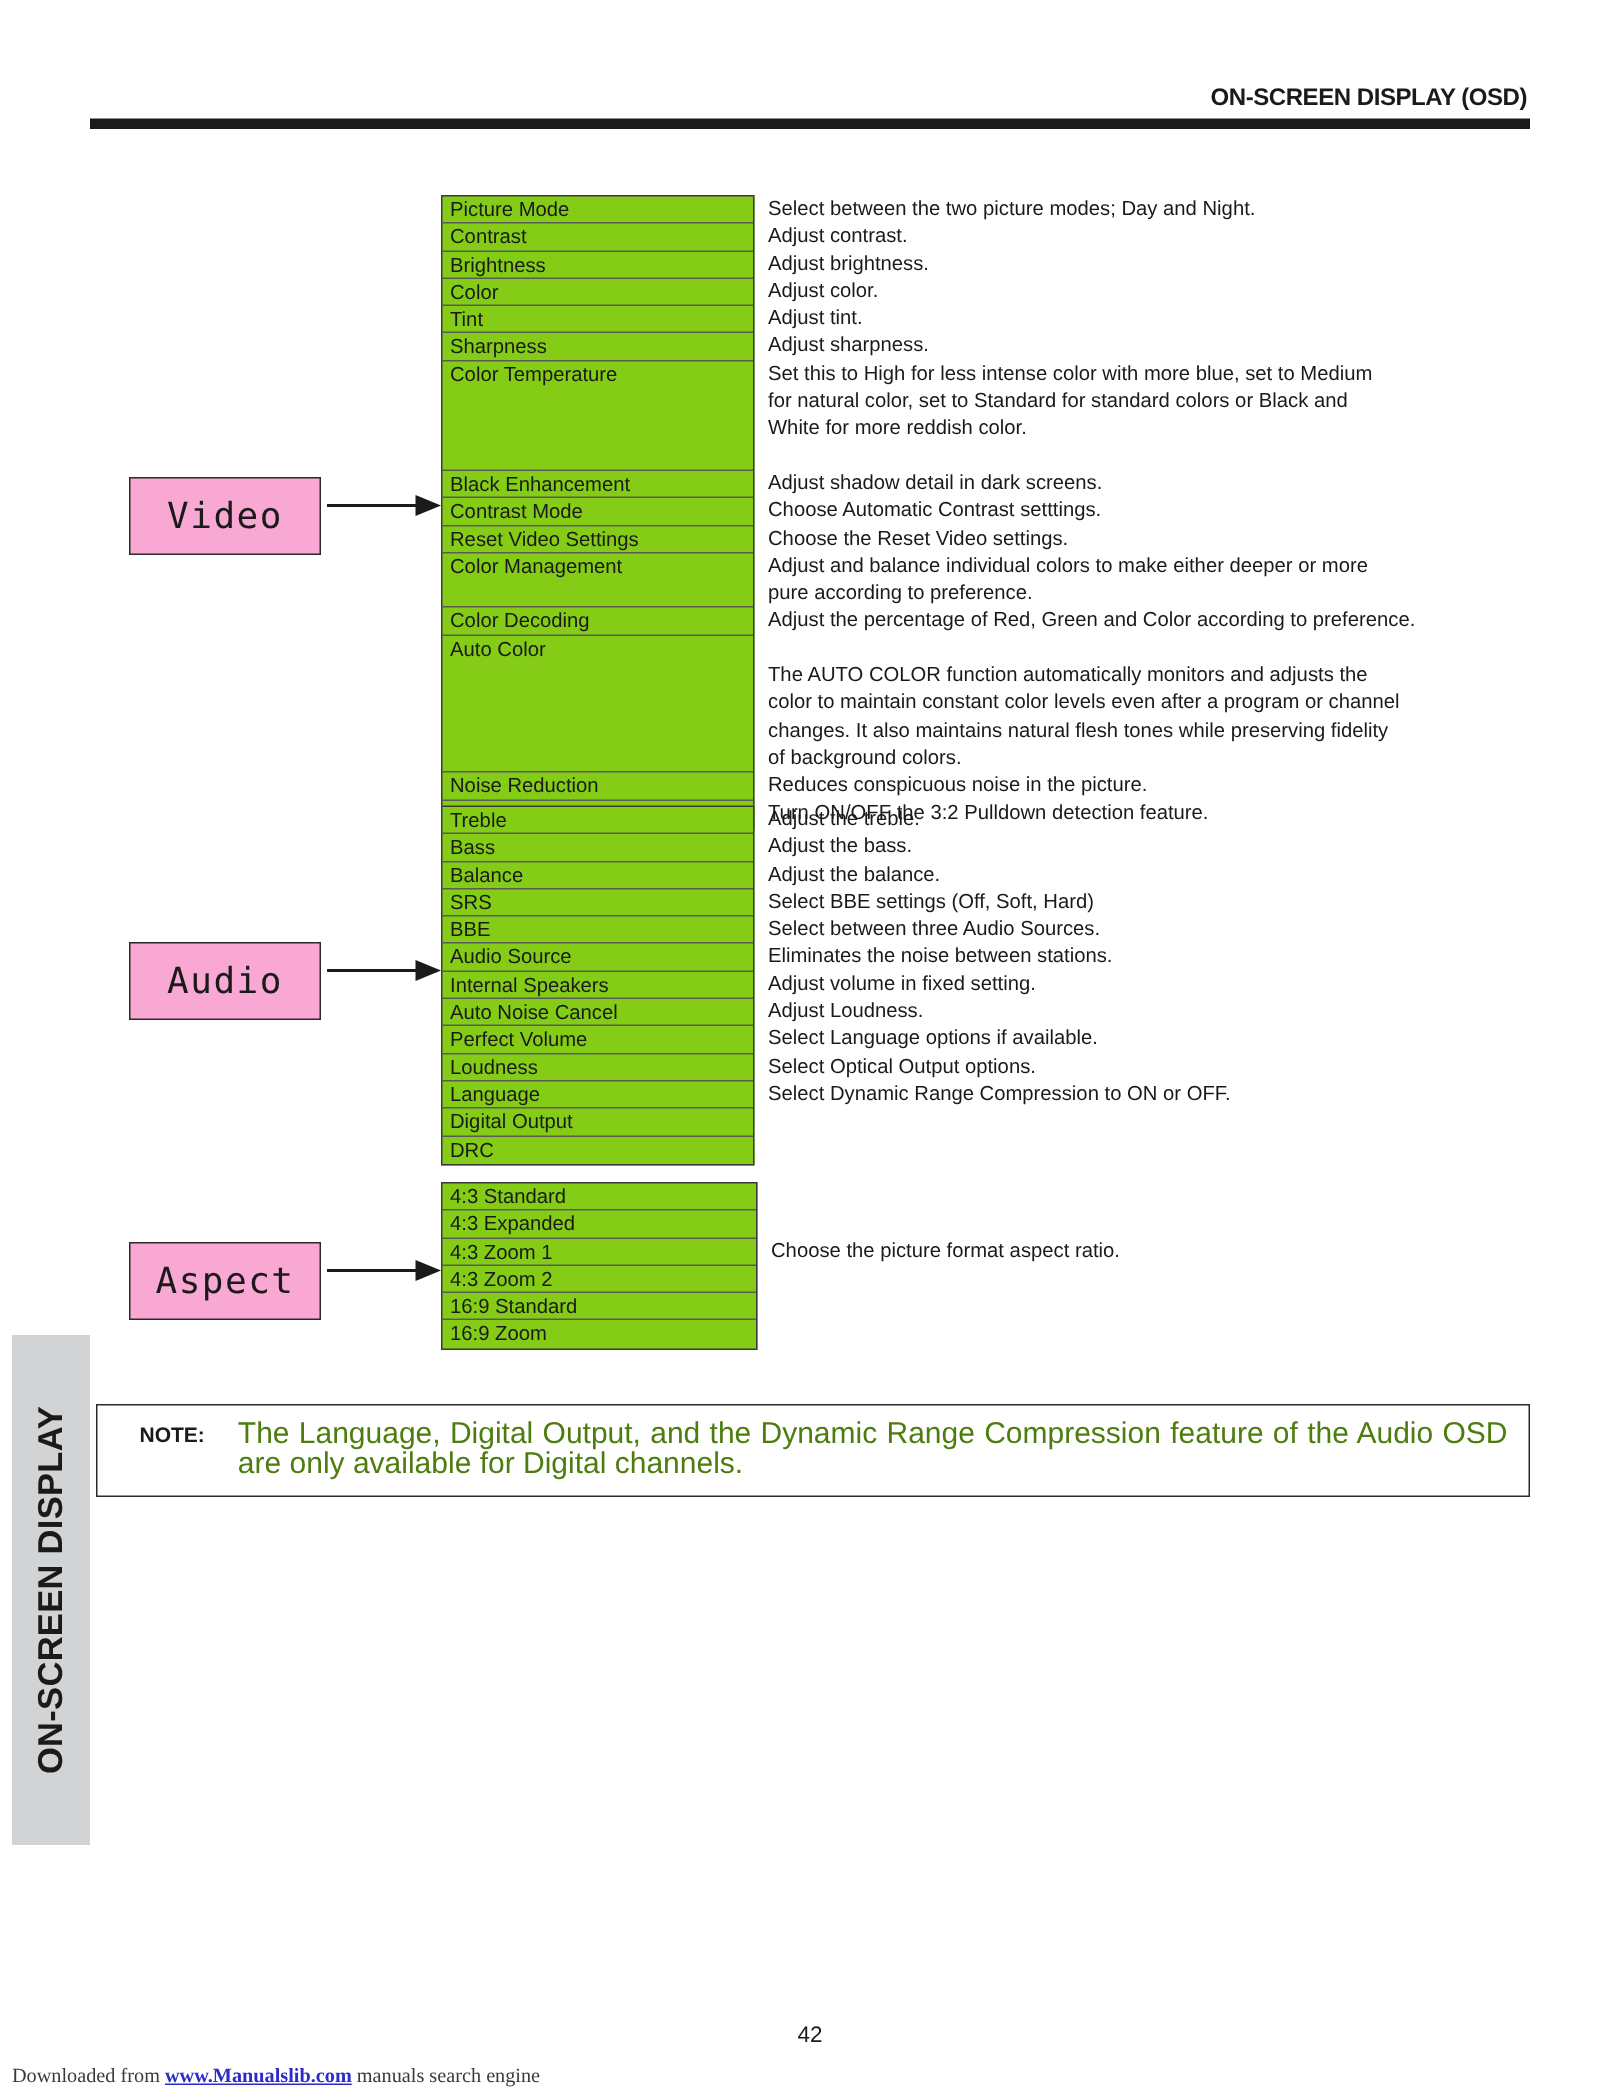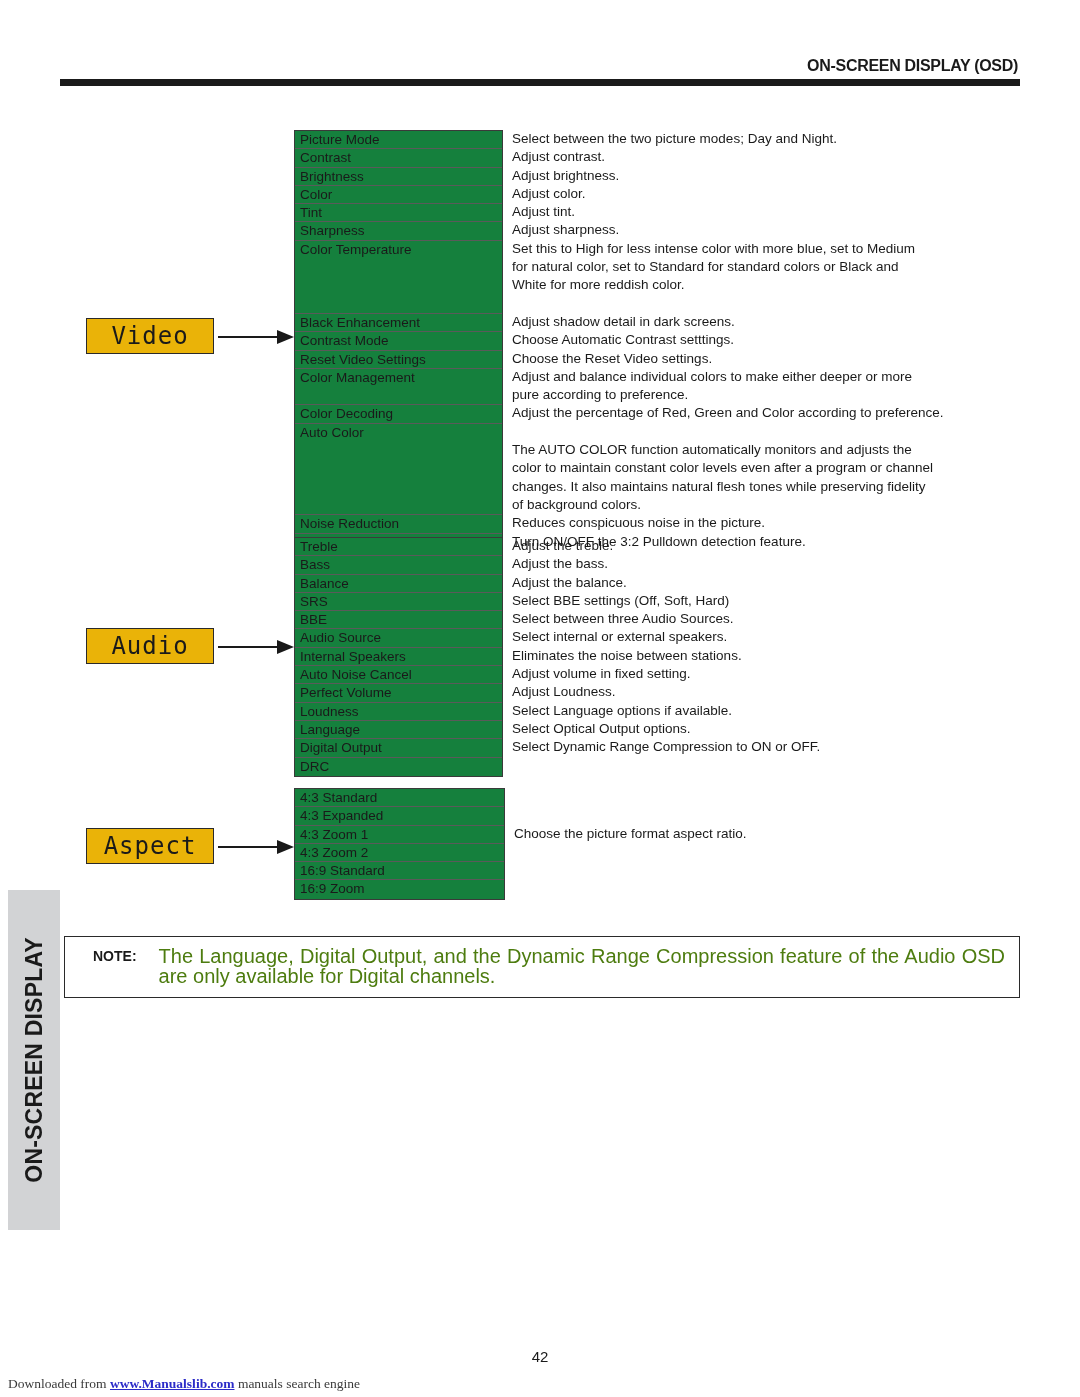--- a/index.html
+++ b/index.html
@@ -58,23 +58,23 @@
     font-weight: bold;
     letter-spacing: 0.2px;
     color: #1a1a1a;
   }
 
   
   .group-label {
     position: absolute;
     box-sizing: border-box;
     width: 128px;
-    height: 36px;
+    height: 52px;
     border: 1.6px solid #2a2a2a;
-    background: #eab308;
+    background: #f9a8d4;
     font-family: "DejaVu Sans Mono", monospace;
     font-size: 24px;
     letter-spacing: 1px;
     color: #1a1a1a;
     display: flex;
     align-items: center;
     justify-content: center;
   }
   .arrow {
     position: absolute;
@@ -108,21 +108,21 @@
   #arrow-aspect { left: 218px; top: 840px; }
 
   
   .osd-block {
     position: absolute;
     left: 294px;
   }
   .osd-block .items {
     box-sizing: border-box;
     border: 1.6px solid #3a3a3a;
-    background: #15803d;
+    background: #84cc16;
     width: 209px;
   }
   .osd-block.wide .items { width: 211px; }
   .osd-block .item {
     box-sizing: border-box;
     border-bottom: 1.1px solid #5a5a5a;
     font-size: 13.5px;
     line-height: 18px;
     padding: 0 0 0 5px;
     height: 18.3px;
@@ -297,21 +297,20 @@
       <div class="item">Language</div>
       <div class="item">Digital Output</div>
       <div class="item">DRC</div>
     </div>
   <div class="descs">
       <div class="desc" style="height: 18.3px;">Adjust the treble.</div>
       <div class="desc" style="height: 18.3px;">Adjust the bass.</div>
       <div class="desc" style="height: 18.3px;">Adjust the balance.</div>
       <div class="desc" style="height: 18.3px;">Select BBE settings (Off, Soft, Hard)</div>
       <div class="desc" style="height: 18.3px;">Select between three Audio Sources.</div>
-      <div class="desc" style="height: 18.3px;">Select internal or external speakers.</div>
       <div class="desc" style="height: 18.3px;">Eliminates the noise between stations.</div>
       <div class="desc" style="height: 18.3px;">Adjust volume in fixed setting.</div>
       <div class="desc" style="height: 18.3px;">Adjust Loudness.</div>
       <div class="desc" style="height: 18.3px;">Select Language options if available.</div>
       <div class="desc" style="height: 18.3px;">Select Optical Output options.</div>
       <div class="desc" style="height: 18.3px;">Select Dynamic Range Compression to ON or OFF.</div>
     </div>
 </div>
 
 <div class="osd-block wide" id="block-aspect">

